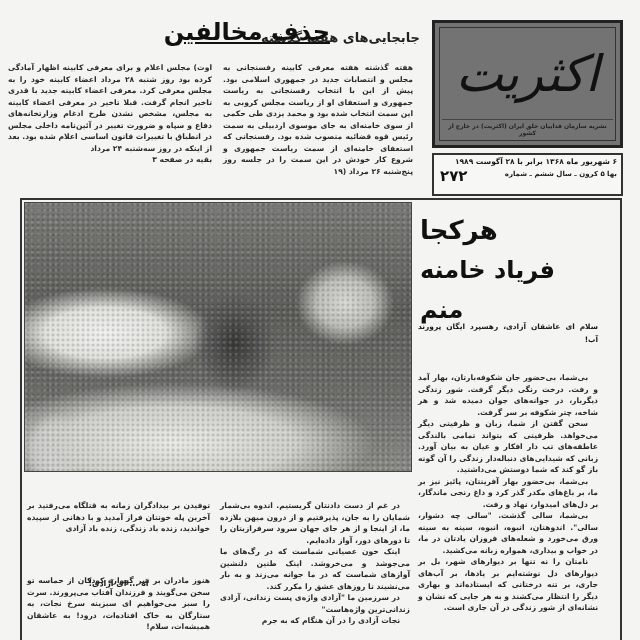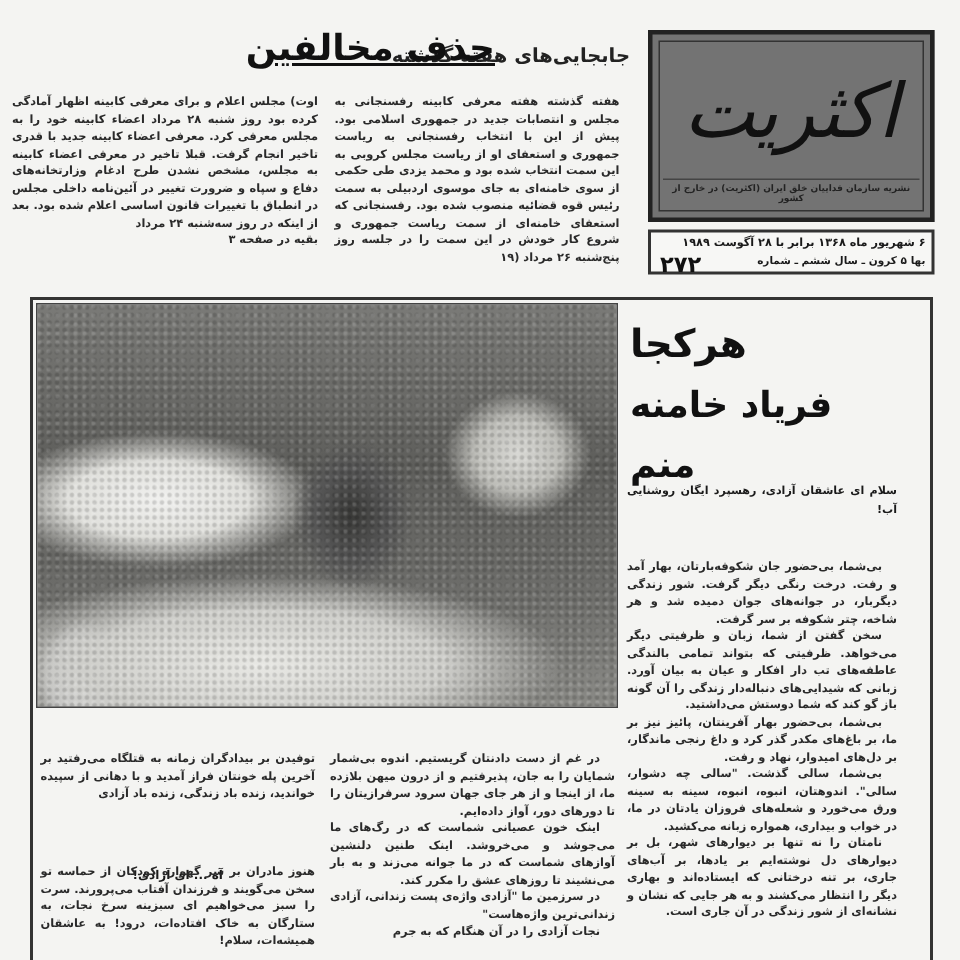--- a/index.html
+++ b/index.html
@@ -39,21 +39,21 @@
     position:absolute; left:0; right:0; top:6px; text-align:center;
     font-family:"DejaVu Serif", serif; font-size:50px; font-style:italic;
     direction:rtl; color:#111; line-height:80px;
   }
   .logo-sub {
     position:absolute; left:2px; right:2px; bottom:4px; text-align:center;
     font-size:6px; font-weight:bold; direction:rtl; color:#222;
     border-top:1px solid #444; padding-top:2px;
   }
   .dateline {
-    left:432px; top:153px; width:191px; height:30px;
+    left:432px; top:153px; width:191px; height:43px;
     border:2px solid #333; box-sizing:border-box; background:#f7f7f5;
   }
   .dateline .line1 {
     position:absolute; right:4px; top:2px; font-size:7.5px; font-weight:bold; direction:rtl;
   }
   .dateline .line2 {
     position:absolute; right:4px; top:15px; font-size:7px; font-weight:bold; direction:rtl;
   }
   .dateline .issue {
     position:absolute; left:6px; top:12px; font-size:15px; font-weight:bold; color:#111;
@@ -129,21 +129,21 @@
 <div class="abs photo">
   <div class="photo-noise"></div>
 </div>
 
 <div class="abs title-right">
   <span class="t1">هرکجا</span>
   <span class="t2">فریاد خامنه منم</span>
 </div>
 
 <div class="abs rtl salute">
-  <div>سلام ای عاشقان آزادی، رهسپرد ایگان روشنایی آب!</div>
+  <div>سلام ای عاشقان آزادی، رهسپرد ایگان پرورند آب!</div>
 </div>
 
 <div class="abs rtl col-text col-right">
   <p class="p">بی‌شما، بی‌حضور جان شکوفه‌بارتان، بهار آمد و رفت. درخت رنگی دیگر گرفت. شور زندگی دیگربار، در جوانه‌های جوان دمیده شد و هر شاخه، چتر شکوفه بر سر گرفت.</p>
   <p class="p">سخن گفتن از شما، زبان و ظرفیتی دیگر می‌خواهد. ظرفیتی که بتواند تمامی بالندگی عاطفه‌های تب دار افکار و عیان به بیان آورد. زبانی که شیدایی‌های دنباله‌دار زندگی را آن گونه باز گو کند که شما دوستش می‌داشتید.</p>
   <p class="p">بی‌شما، بی‌حضور بهار آفرینتان، پائیز نیز بر ما، بر باغ‌های مکدر گذر کرد و داغ رنجی ماندگار، بر دل‌های امیدوار، نهاد و رفت.</p>
   <p class="p">بی‌شما، سالی گذشت. "سالی چه دشوار، سالی". اندوهتان، انبوه، انبوه، سینه به سینه ورق می‌خورد و شعله‌های فروزان یادتان در ما، در خواب و بیداری، همواره زبانه می‌کشید.</p>
   <p class="p">نامتان را نه تنها بر دیوارهای شهر، بل بر دیوارهای دل نوشته‌ایم بر یادها، بر آب‌های جاری، بر تنه درختانی که ایستاده‌اند و بهاری دیگر را انتظار می‌کشند و به هر جایی که نشان و نشانه‌ای از شور زندگی در آن جاری است.</p>
 </div>
 

